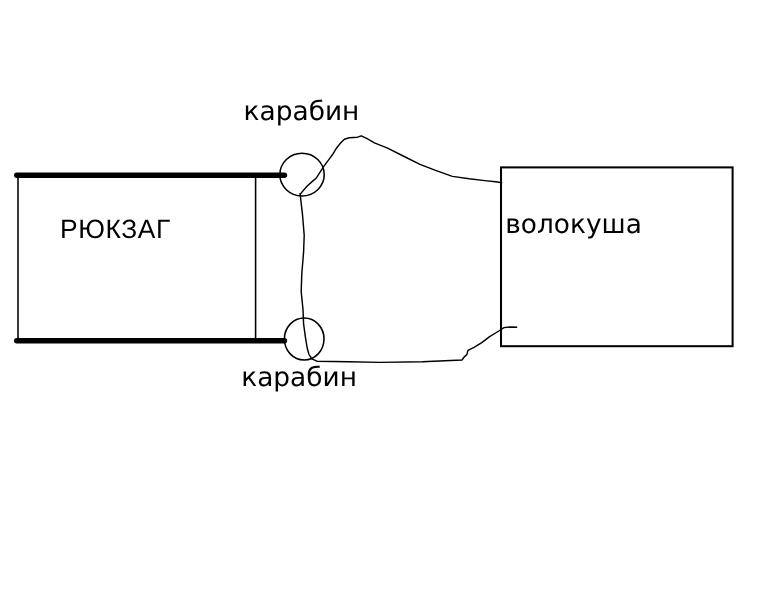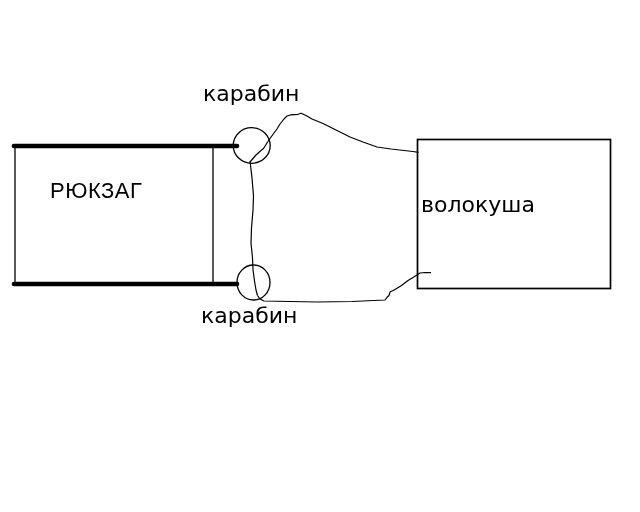--- a/index.html
+++ b/index.html
@@ -37,21 +37,21 @@
     font-family: "DejaVu Sans", sans-serif;
   }
   .lbl-backpack {
     left: 50px;
     top: 178px;
     font-family: "Liberation Sans", sans-serif;
     letter-spacing: 0.5px;
   }
   .lbl-sled {
     left: 421px;
-    top: 192px;
+    top: 175px;
     font-family: "DejaVu Sans", sans-serif;
   }
 </style>
 </head>
 <body>
 
 <div class="canvas" style="background: rgb(255, 255, 255); padding-left: 27px;">
 
   <svg width="640" height="512" viewBox="0 0 640 512" fill="none" stroke="#000000">
 

